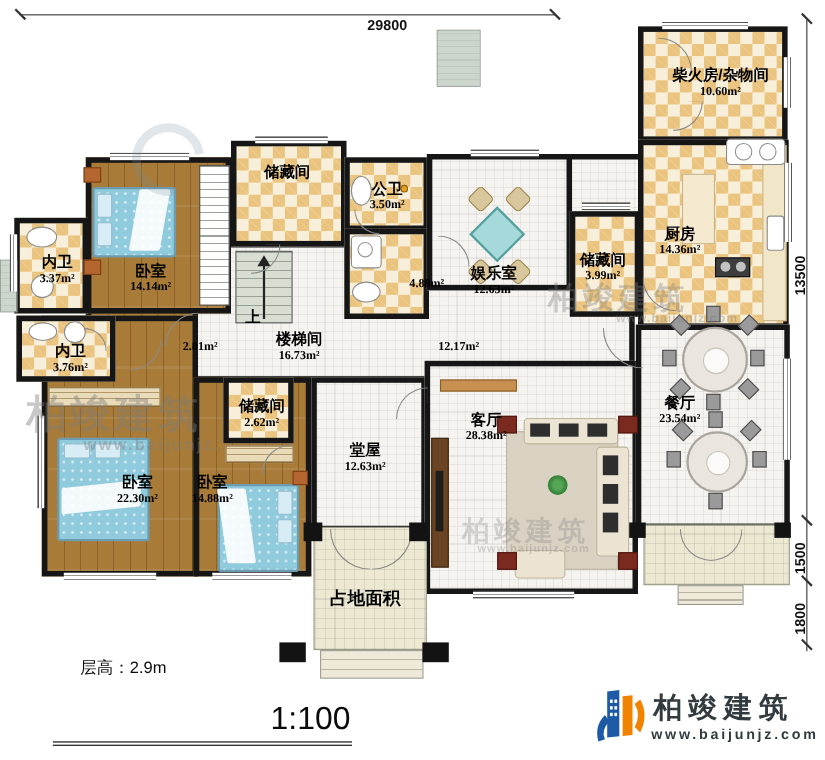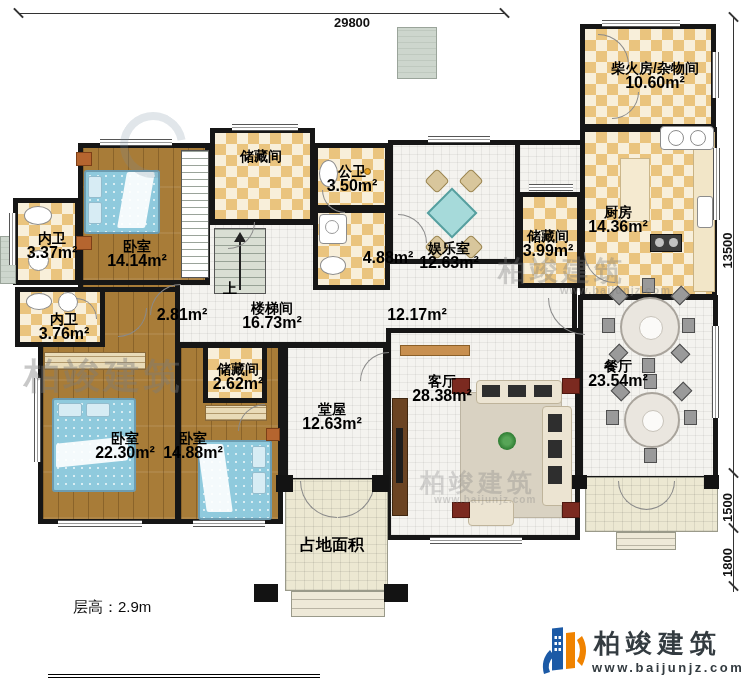--- a/index.html
+++ b/index.html
@@ -15,21 +15,21 @@
     background-image:repeating-linear-gradient(90deg,rgba(60,35,5,.28) 0 1px,transparent 1px 15px),
                      repeating-linear-gradient(0deg,rgba(255,255,255,.08) 0 2px,transparent 2px 46px);}
   .tile{background-color:#f4f3ef;
     background-image:repeating-linear-gradient(0deg,rgba(0,0,0,.055) 0 1px,transparent 1px 8px),
                      repeating-linear-gradient(90deg,rgba(0,0,0,.055) 0 1px,transparent 1px 8px);}
   .porchf{background-color:#ece8d2;
     background-image:repeating-linear-gradient(0deg,rgba(0,0,0,.08) 0 1px,transparent 1px 9px),
                      repeating-linear-gradient(90deg,rgba(0,0,0,.08) 0 1px,transparent 1px 9px);}
   .rl{position:absolute;transform:translateX(-50%);text-align:center;color:#000;z-index:40;white-space:nowrap;}
   .rn{display:block;font-size:14px;font-weight:bold;line-height:15px;}
-  .ra{display:block;font-size:16px;font-weight:bold;line-height:14px;}
+  .ra{display:block;font-size:11px;font-weight:bold;line-height:14px;font-family:Liberation Serif, serif;}
   .winh{position:absolute;z-index:26;background:linear-gradient(to bottom,#555 0 1px,#fff 1px 3px,#999 3px 4px,#fff 4px 6px,#555 6px 7px);height:7px;}
   .winv{position:absolute;z-index:26;background:linear-gradient(to right,#555 0 1px,#fff 1px 3px,#999 3px 4px,#fff 4px 6px,#555 6px 7px);width:7px;}
   .arc{position:absolute;z-index:27;border:1.5px solid #8a8a8a;background:none;}
   .pil{position:absolute;background:#131313;z-index:28;}
   .hatch{position:absolute;z-index:21;background-color:#e9dbb8;
     background-image:repeating-linear-gradient(0deg,rgba(139,108,58,.6) 0 1px,transparent 1px 6px);border:1px solid #8a6a3a;}
   .bed{position:absolute;z-index:22;background:#8fcadd;border:2px solid #6d9cb0;border-radius:3px;
     background-image:radial-gradient(rgba(255,255,255,.65) 1px,transparent 1.4px);background-size:8px 8px;}
   .pillow{position:absolute;z-index:23;background:#d7ecf4;border:1px solid #93bccd;border-radius:2px;}
   .sheet{position:absolute;z-index:23;background:rgba(255,255,255,.9);border-radius:2px;}
@@ -193,20 +193,21 @@
   <div class="arc" style="left:76px;top:298px;width:20px;height:20px;border-bottom:none;border-left:none;border-radius:0 100% 0 0;"></div>
 
   <div class="pil" style="left:276px;top:475px;width:17px;height:17px;"></div>
   <div class="pil" style="left:372px;top:475px;width:17px;height:17px;"></div>
   <div class="pil" style="left:254px;top:584px;width:24px;height:18px;"></div>
   <div class="pil" style="left:384px;top:584px;width:24px;height:18px;"></div>
   <div class="pil" style="left:572px;top:475px;width:15px;height:14px;"></div>
   <div class="pil" style="left:704px;top:475px;width:15px;height:14px;"></div>
 
   <div class="wm" style="left:24px;top:352px;font-size:36px;">柏竣建筑</div>
+  <div class="wm" style="left:76px;top:396px;font-size:15px;letter-spacing:2px;">www.baijunjz.</div>
   <div class="wm" style="left:498px;top:252px;font-size:28px;color:rgba(125,125,125,.36);">柏竣建筑</div>
   <div class="wm" style="left:560px;top:284px;font-size:11px;letter-spacing:1px;color:rgba(125,125,125,.36);">www.baijunjz.com</div>
   <div class="wm" style="left:420px;top:466px;font-size:25px;color:rgba(125,125,125,.30);">柏竣建筑</div>
   <div class="wm" style="left:434px;top:494px;font-size:10px;letter-spacing:1px;color:rgba(125,125,125,.30);">www.baijunjz.com</div>
   <div class="abs" style="left:120px;top:112px;width:66px;height:66px;border-radius:50%;border:8px solid rgba(120,140,160,.22);border-right-color:transparent;transform:rotate(35deg);z-index:35;"></div>
 
   <div class="rl" style="left:137px;top:239px;">
     <span class="rn">卧室</span>
       <span class="ra">14.14m²</span>
     </div>
@@ -292,20 +293,21 @@
   <div class="abs" style="left:733px;top:18px;width:1px;height:574px;background:#333;z-index:44;"></div>
   <div class="tick" style="left:727px;top:16px;"></div>
   <div class="tick" style="left:727px;top:472px;"></div>
   <div class="tick" style="left:727px;top:527px;"></div>
   <div class="tick" style="left:727px;top:585px;"></div>
   <div class="dim" style="left:697px;top:243px;width:60px;text-align:center;transform:rotate(-90deg);">13500</div>
   <div class="dim" style="left:697px;top:500px;width:60px;text-align:center;transform:rotate(-90deg);">1500</div>
   <div class="dim" style="left:697px;top:555px;width:60px;text-align:center;transform:rotate(-90deg);">1800</div>
 
   <div class="ftxt" style="left:73px;top:598px;font-size:15px;">层高：2.9m</div>
+  <div class="ftxt" style="left:246px;top:638px;font-size:29px;">1:100</div>
   <div class="abs" style="left:48px;top:674px;width:272px;height:4px;border-top:1.5px solid #000;border-bottom:1.5px solid #000;z-index:50;"></div>
 
   <div class="abs" style="left:538px;top:620px;width:205px;height:64px;z-index:50;">
     <span style="position:absolute;left:0;top:2px;">
       <svg width="52" height="60" viewBox="0 0 52 60">
         <path d="M6 52 Q2 38 12 28 L16 34 Q8 42 12 50 Z" fill="#1c5aa6"></path>
         <path d="M44 14 Q52 28 44 44 L39 39 Q45 28 39 18 Z" fill="#f08300"></path>
         <rect x="14" y="8" width="11" height="42" fill="#1c5aa6" transform="skewY(-6)"></rect>
         <rect x="16.5" y="14" width="2.5" height="3" fill="#fff"></rect>
           <rect x="20.5" y="14" width="2.5" height="3" fill="#fff"></rect>

